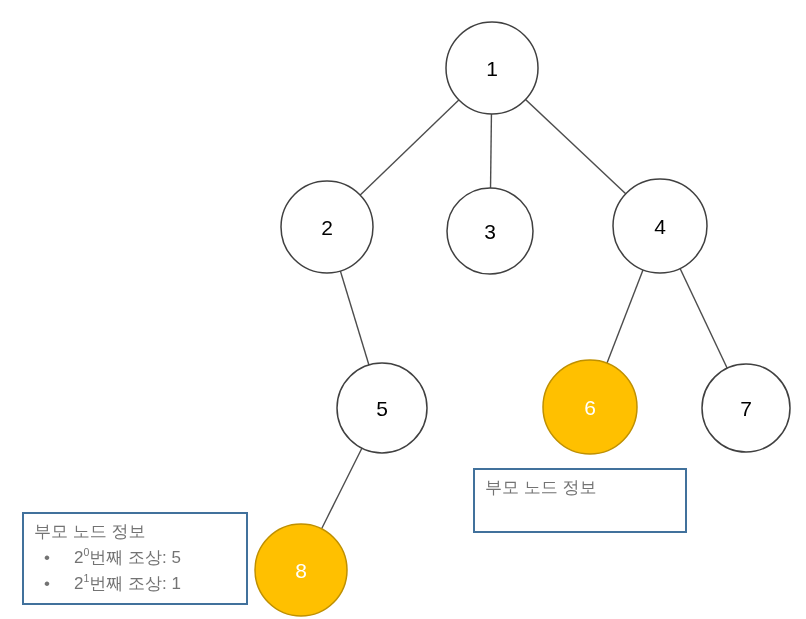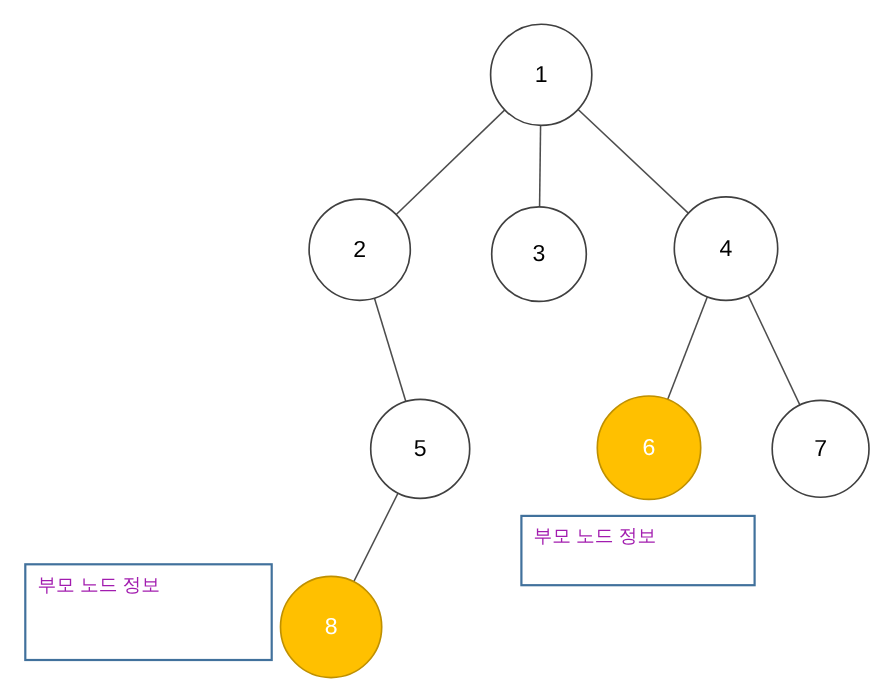--- a/index.html
+++ b/index.html
@@ -15,21 +15,21 @@
   svg text.node-label {
     font-family: "Liberation Sans", "DejaVu Sans", sans-serif;
     font-size: 21px;
   }
   .callout {
     position: absolute;
     box-sizing: border-box;
     background: #ffffff;
     border: 2px solid #41719C;
     padding: 5px 10px 6px 10px;
-    color: #a21caf;
+    color: #737373;
     font-size: 17px;
     line-height: 26px;
     white-space: nowrap;
   }
   .callout .callout-title { font-size: 17px; }
   .callout ul { margin: 0; padding: 0; list-style: none; }
   .callout li { padding-left: 2px; }
   .callout .bullet { display: inline-block; width: 30px; padding-left: 8px; }
   .callout sup { font-size: 0.62em; line-height: 0; }
 </style>
@@ -59,19 +59,21 @@
       <text x="590" y="407" text-anchor="middle" dominant-baseline="central" fill="#ffffff" class="node-label">6</text>
       <circle cx="746" cy="408" r="44" fill="#ffffff" stroke="#404040" stroke-width="1.5"></circle>
       <text x="746" y="408" text-anchor="middle" dominant-baseline="central" fill="#000000" class="node-label">7</text>
       <circle cx="301" cy="570" r="46" fill="#FFC000" stroke="#BF9000" stroke-width="1.5"></circle>
       <text x="301" y="570" text-anchor="middle" dominant-baseline="central" fill="#ffffff" class="node-label">8</text>
     </svg>
   <div id="callouts">
       <div class="callout" style="left: 22px; top: 512px; width: 226px; min-height: 89px;">
         <div class="callout-title">부모 노드 정보</div>
         <ul>
+          <li><span class="bullet">•</span><span>2</span><sup>0</sup><span>번째 조상: 5</span></li>
+          <li><span class="bullet">•</span><span>2</span><sup>1</sup><span>번째 조상: 1</span></li>
         </ul>
       </div>
       <div class="callout" style="left: 473px; top: 468px; width: 214px; min-height: 65px;">
         <div class="callout-title">부모 노드 정보</div>
       </div>
     </div>
 </div>
 
 </body></html>

